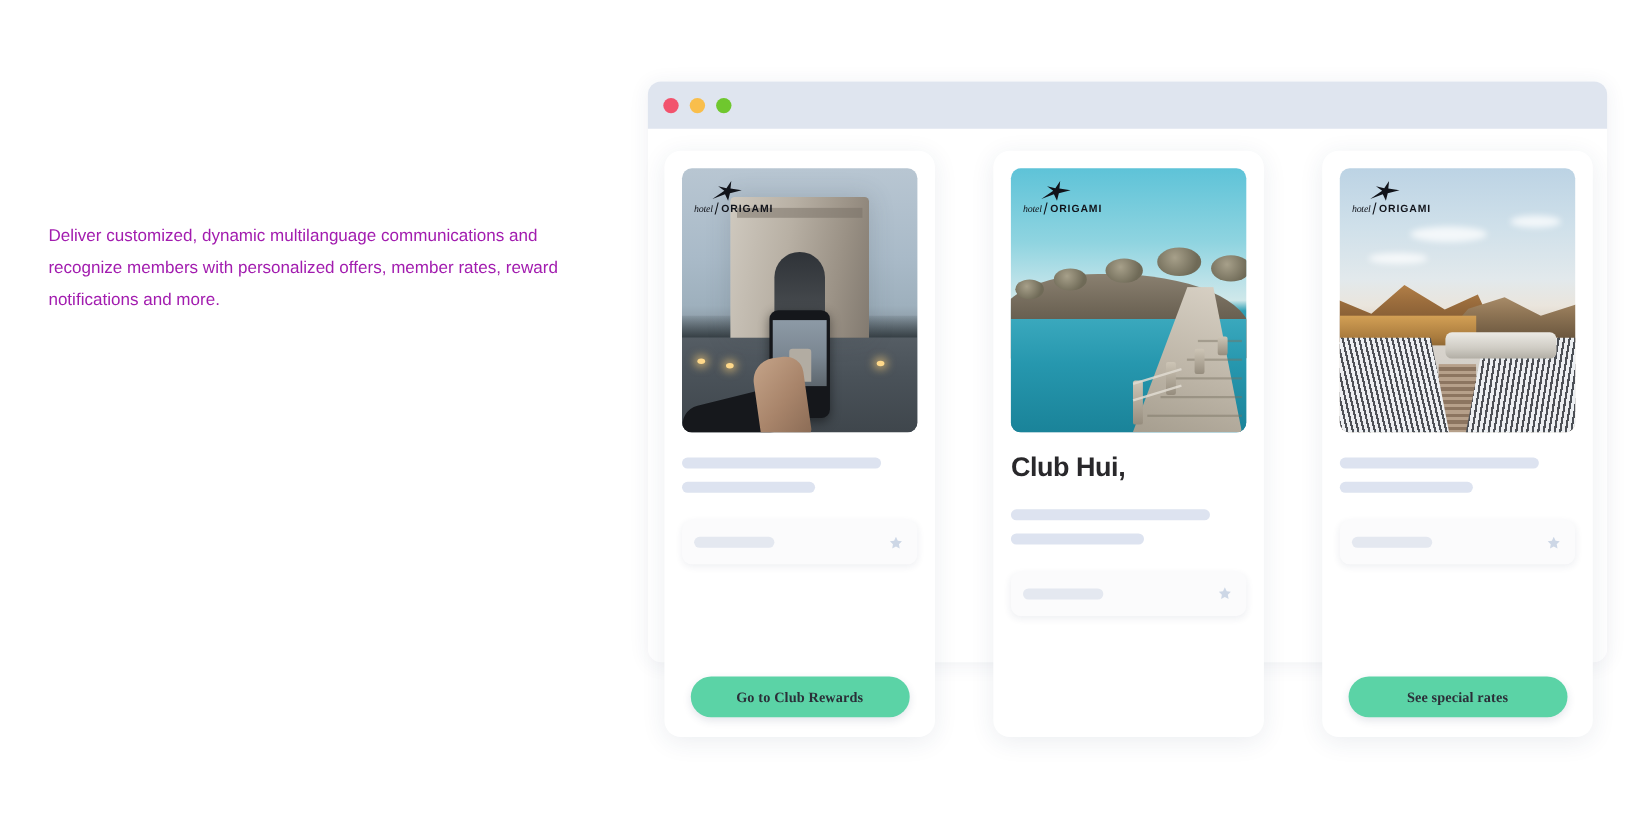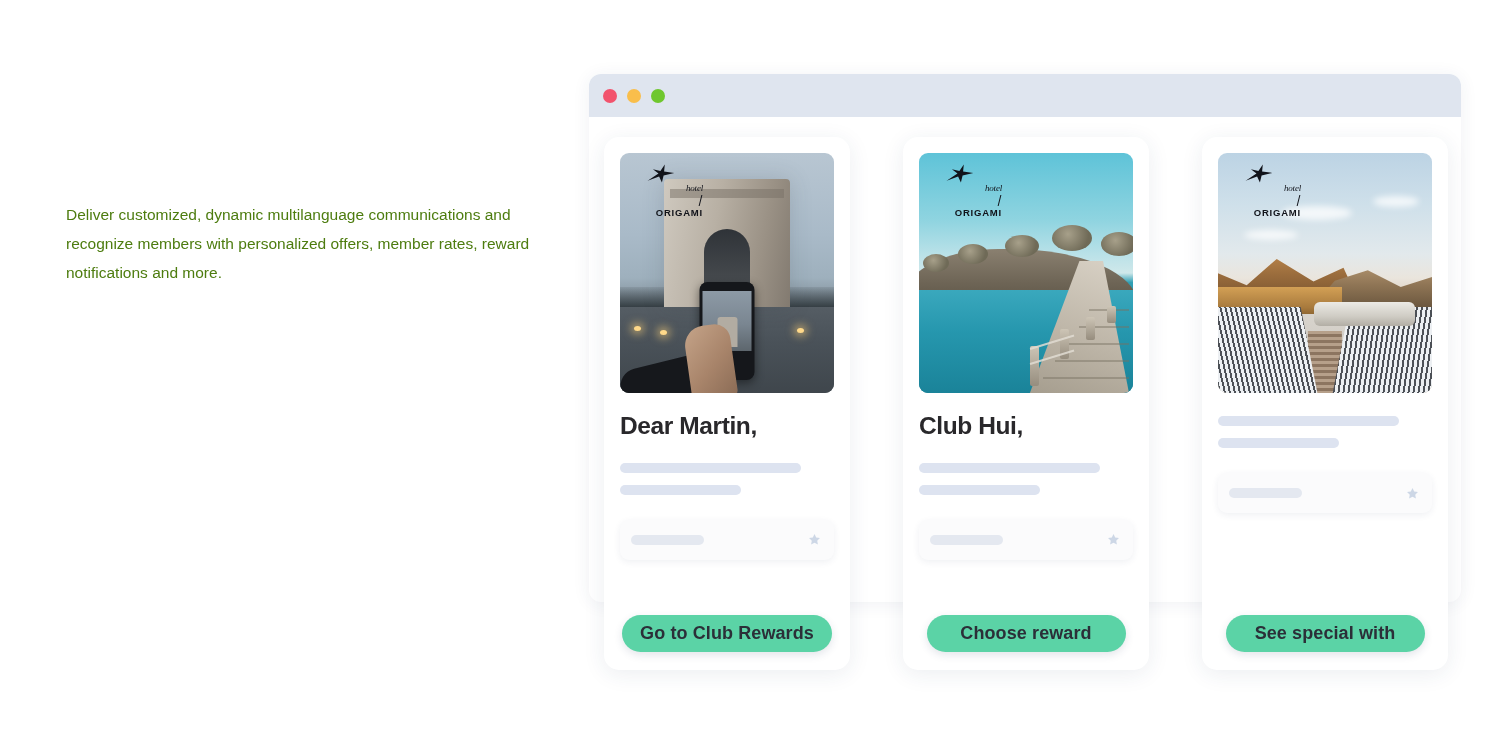--- a/index.html
+++ b/index.html
@@ -22,24 +22,23 @@
     font-size:46px;
     line-height:1.06;
     font-weight:400;
     color:#16181d;
     letter-spacing:-0.2px;
     margin-bottom:34px;
   }
   .subcopy{
     font-size:15.5px;
     line-height:1.88;
-    color:#4d7c0f;
+    color:#a21caf;
     max-width:505px;
     font-weight:400;
-    margin-left:22px;
   }
 
   
   .browser{
     position:absolute;
     left:589px; top:74px;
     width:872px; height:528px;
     background:#ffffff;
     border-radius:12px;
     box-shadow:0 2px 18px rgba(45,60,95,.07);
@@ -93,21 +92,20 @@
     left:11px; top:11px;
     z-index:5;
     width:72px;
   }
   .logo-bird{ display:block; margin-left:16px; }
   .logo-wordmark{
     display:flex;
     align-items:flex-end;
     gap:2px;
     margin-top:1px;
-    flex-direction:column;
   }
   .logo-hotel{
     font-family:"Liberation Serif", serif;
     font-style:italic;
     font-size:9px;
     color:#11131a;
     line-height:1;
     letter-spacing:-0.2px;
   }
   .logo-slash{
@@ -376,24 +374,24 @@
     justify-content:center;
   }
   .cta{
     background:#5bd3a6;
     border:none;
     border-radius:20px;
     height:37px;
     padding:0 18px;
     min-width:199px;
     color:#2b2f38;
-    font-size:18px;
+    font-size:13px;
     font-weight:700;
     letter-spacing:.1px;
-    font-family:Liberation Sans, sans-serif;
+    font-family:Liberation Serif, serif;
     cursor:pointer;
     box-shadow:0 3px 8px rgba(40,55,90,.13);
   }
 </style>
 </head>
 <body>
 
 <div class="copy-col">
   <p class="subcopy">Deliver customized, dynamic multilanguage communications and recognize members with personalized offers, member rates, reward notifications and more.</p>
 </div>
@@ -426,21 +424,20 @@
         <svg class="logo-bird" width="28" height="19" viewBox="0 0 28 19">
           <path d="M17.8 0.6 L13.4 7.1 L5.9 5.3 L11.5 9.4 L0.6 16.8 L12.1 12.6 L14.9 18.4 L16.6 11.6 L27.3 8.9 L17.1 7.4 Z" fill="#11131a"></path>
         </svg>
         <div class="logo-wordmark">
           <span class="logo-hotel">hotel</span>
           <span class="logo-slash"></span>
           <span class="logo-origami">ORIGAMI</span>
         </div>
       </div>
     </div>
-    <div class="greeting">Dear Martin,</div>
     <div class="line l-long"></div>
     <div class="line l-short"></div>
     <div class="reward-box">
       <span class="reward-line"></span>
       <svg class="star" viewBox="0 0 24 24">
         <path d="M12 1.8l3.1 6.5 7 1-5.1 5 1.3 7.1L12 18l-6.3 3.4 1.3-7.1-5.1-5 7-1z" fill="#cdd7e6"></path>
       </svg>
     </div>
     <div class="cta-wrap">
       <button class="cta">Go to Club Rewards</button>
@@ -481,23 +478,20 @@
     </div>
     <div class="greeting">Club Hui,</div>
     <div class="line l-long"></div>
     <div class="line l-short"></div>
     <div class="reward-box">
       <span class="reward-line"></span>
       <svg class="star" viewBox="0 0 24 24">
         <path d="M12 1.8l3.1 6.5 7 1-5.1 5 1.3 7.1L12 18l-6.3 3.4 1.3-7.1-5.1-5 7-1z" fill="#cdd7e6"></path>
       </svg>
     </div>
-    <div class="cta-wrap">
-      <button class="cta">Choose reward</button>
-    </div>
   </div>
 
   <div class="card c3">
     <div class="photo ph3">
       <div class="cloud" style="left:30%;top:22%;width:70px;height:14px"></div>
       <div class="cloud" style="left:12%;top:32%;width:54px;height:10px"></div>
       <div class="cloud" style="right:6%;top:18%;width:46px;height:11px"></div>
       <div class="mtn m1"></div>
       <div class="mtn m2"></div>
       <div class="town"></div>
@@ -519,17 +513,17 @@
     </div>
     <div class="line l-long"></div>
     <div class="line l-short"></div>
     <div class="reward-box">
       <span class="reward-line"></span>
       <svg class="star" viewBox="0 0 24 24">
         <path d="M12 1.8l3.1 6.5 7 1-5.1 5 1.3 7.1L12 18l-6.3 3.4 1.3-7.1-5.1-5 7-1z" fill="#cdd7e6"></path>
       </svg>
     </div>
     <div class="cta-wrap">
-      <button class="cta">See special with</button>
+      <button class="cta">See special rates</button>
     </div>
   </div>
 
 </div>
 
 </body></html>

